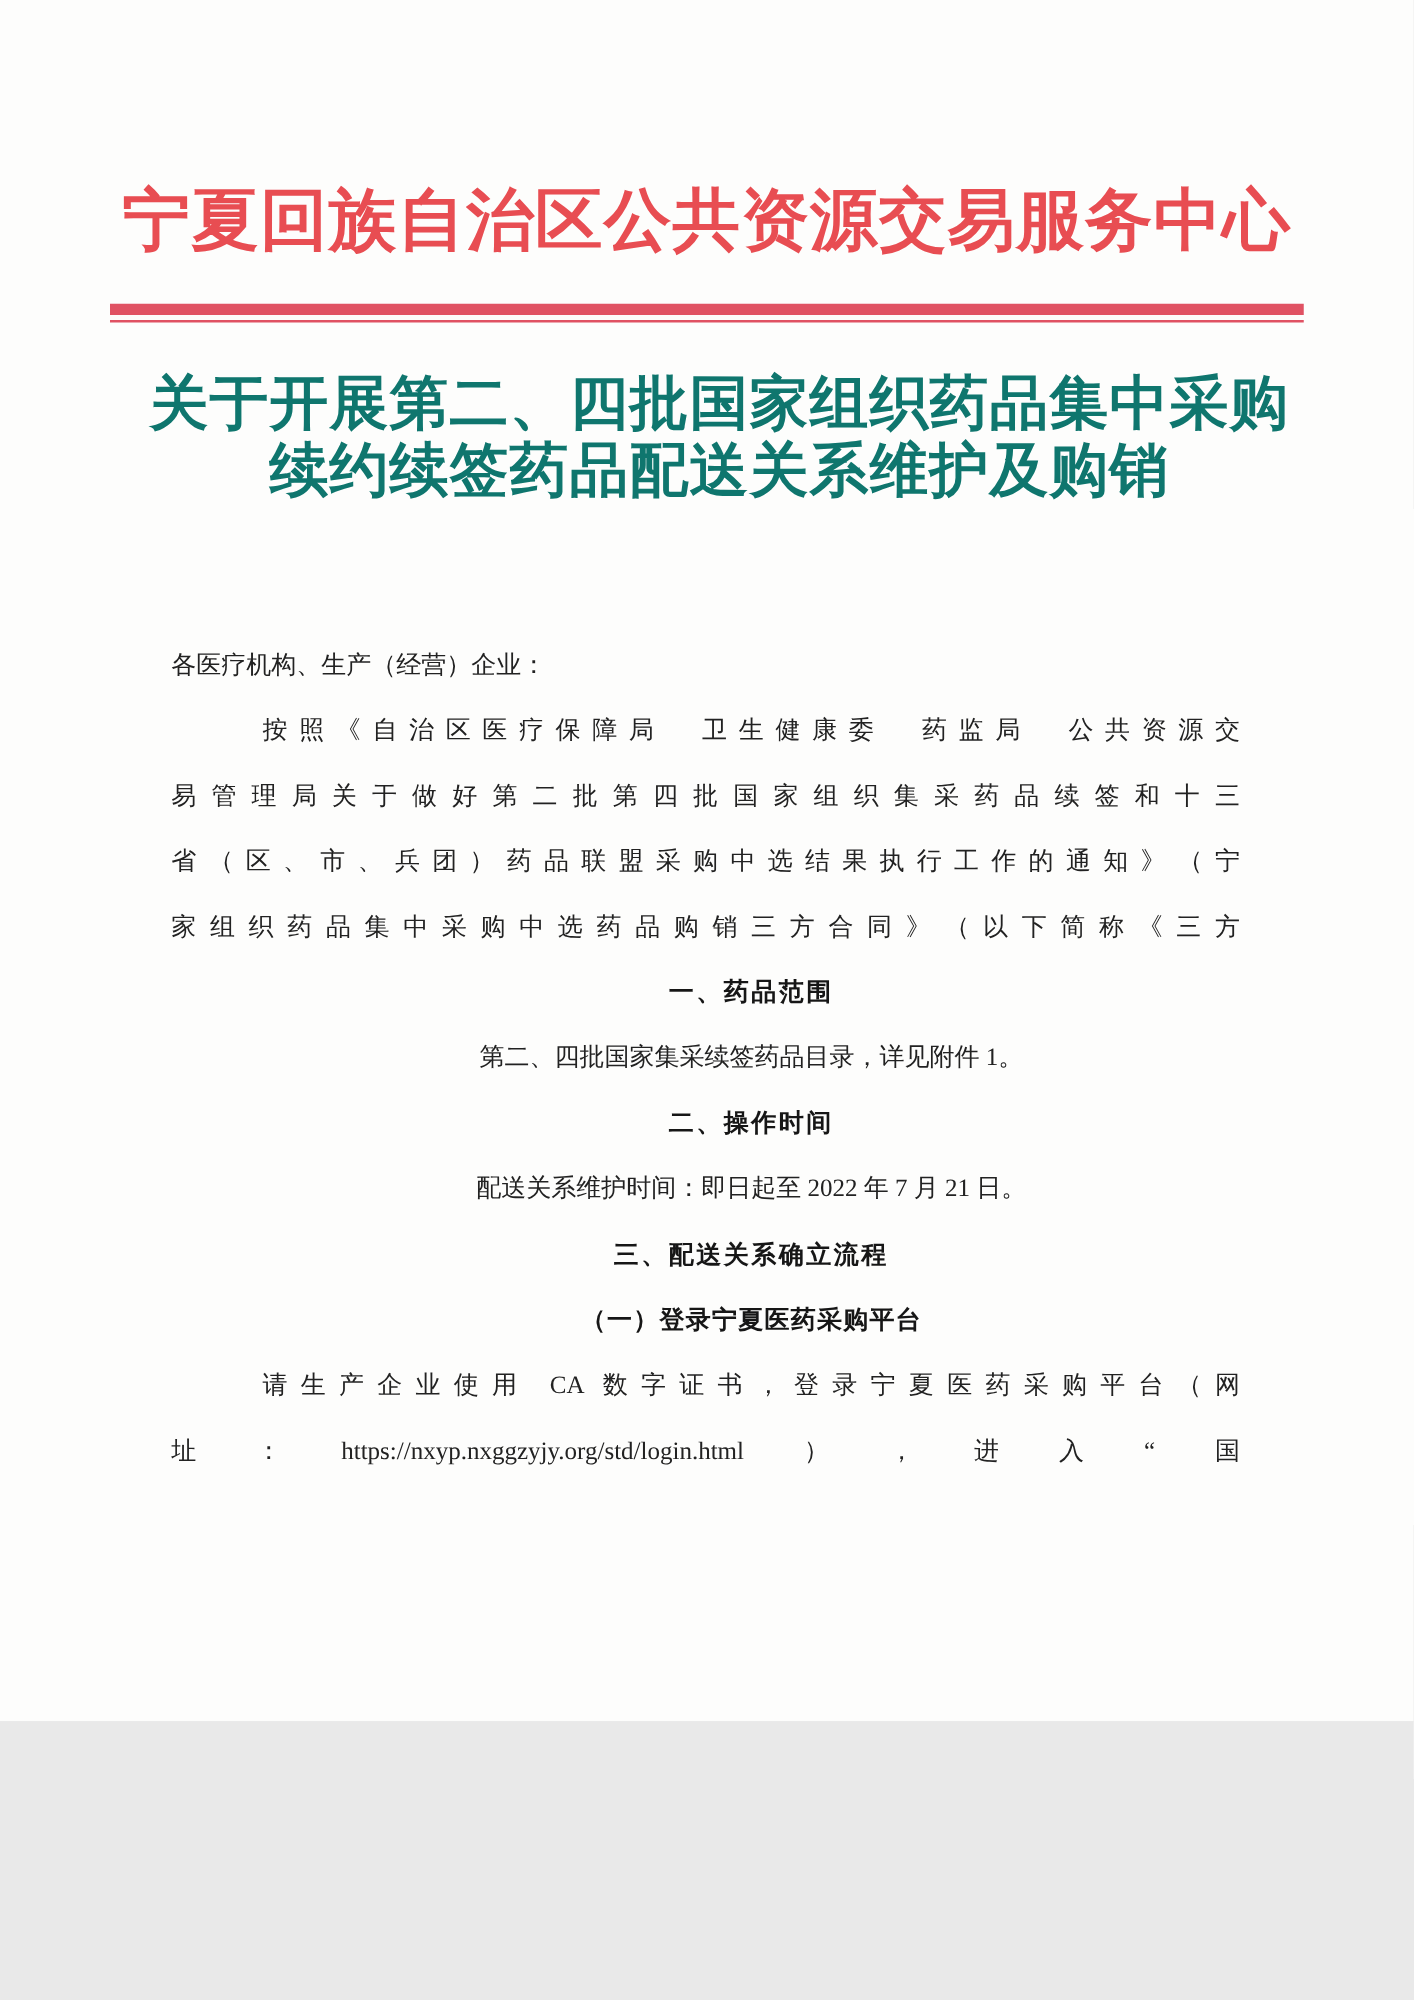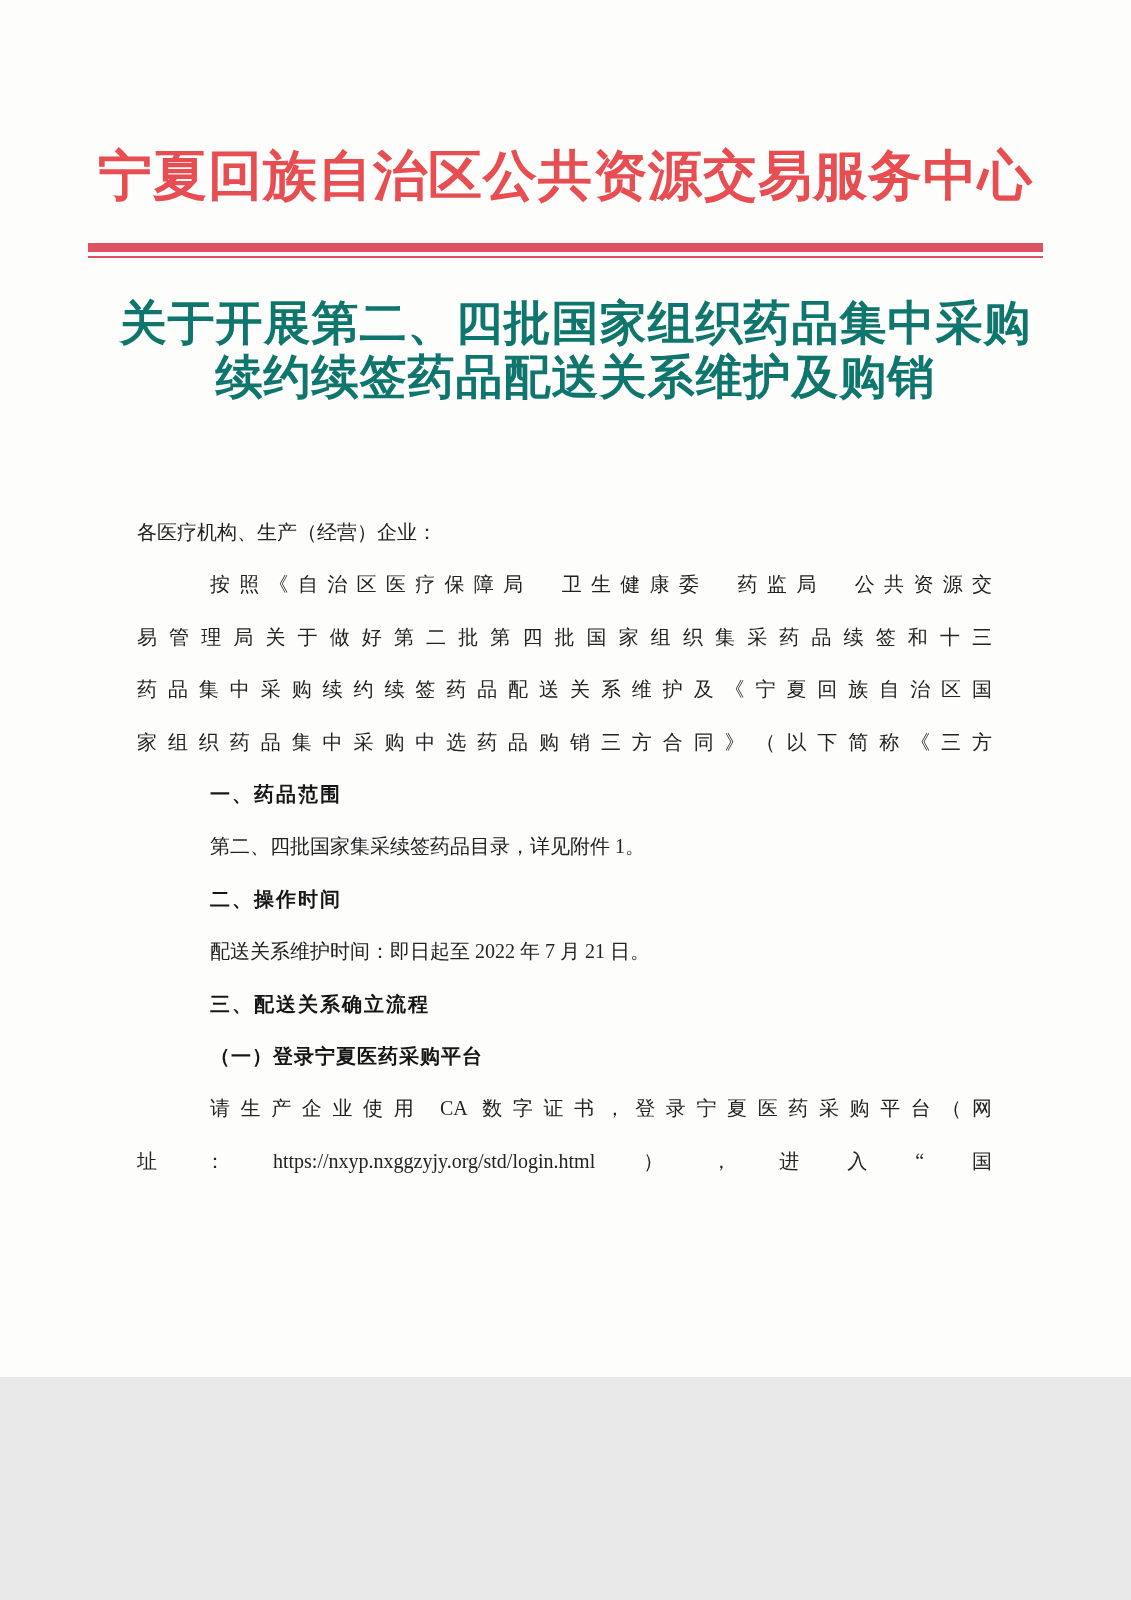--- a/index.html
+++ b/index.html
@@ -53,21 +53,21 @@
     line-height: 52.4px;
     color: #222;
   }
   .line { white-space: nowrap; }
   .line.justify {
     white-space: normal;
     text-align: justify;
     text-align-last: justify;
     text-justify: inter-character;
   }
-  .line.indent { text-indent: 73px; }
+  .line.indent { text-indent: 73px; text-align: center; }
   .line.heading {
     font-family: "Liberation Sans", "DejaVu Sans", sans-serif;
     font-weight: 700;
     color: #161616;
     letter-spacing: 2px;
   }
   .line.subheading {
     font-weight: 700;
     color: #161616;
     letter-spacing: 1px;
@@ -99,21 +99,21 @@
 
   <div class="doc-title">
     <div>关于开展第二、四批国家组织药品集中采购</div>
     <div>续约续签药品配送关系维护及购销</div>
   </div>
 
   <div class="body-text">
     <div class="line">各医疗机构、生产（经营）企业：</div>
     <div class="line indent justify">按照《自治区医疗保障局　卫生健康委　药监局　公共资源交</div>
     <div class="line justify">易管理局关于做好第二批第四批国家组织集采药品续签和十三</div>
-    <div class="line justify">药品集中采购续约续签药品配送关系维护及《宁夏回族自治区国</div>
+    <div class="line justify">省（区、市、兵团）药品联盟采购中选结果执行工作的通知》（宁</div>
     <div class="line justify">家组织药品集中采购中选药品购销三方合同》（以下简称《三方</div>
     <div class="line indent heading">一、药品范围</div>
     <div class="line indent">第二、四批国家集采续签药品目录，详见附件 1。</div>
     <div class="line indent heading">二、操作时间</div>
     <div class="line indent">配送关系维护时间：即日起至 2022 年 7 月 21 日。</div>
     <div class="line indent heading">三、配送关系确立流程</div>
     <div class="line indent subheading">（一）登录宁夏医药采购平台</div>
     <div class="line indent justify">请生产企业使用 CA 数字证书，登录宁夏医药采购平台（网</div>
     <div class="line justify">址：https://nxyp.nxggzyjy.org/std/login.html），进入“国</div>
   </div>

